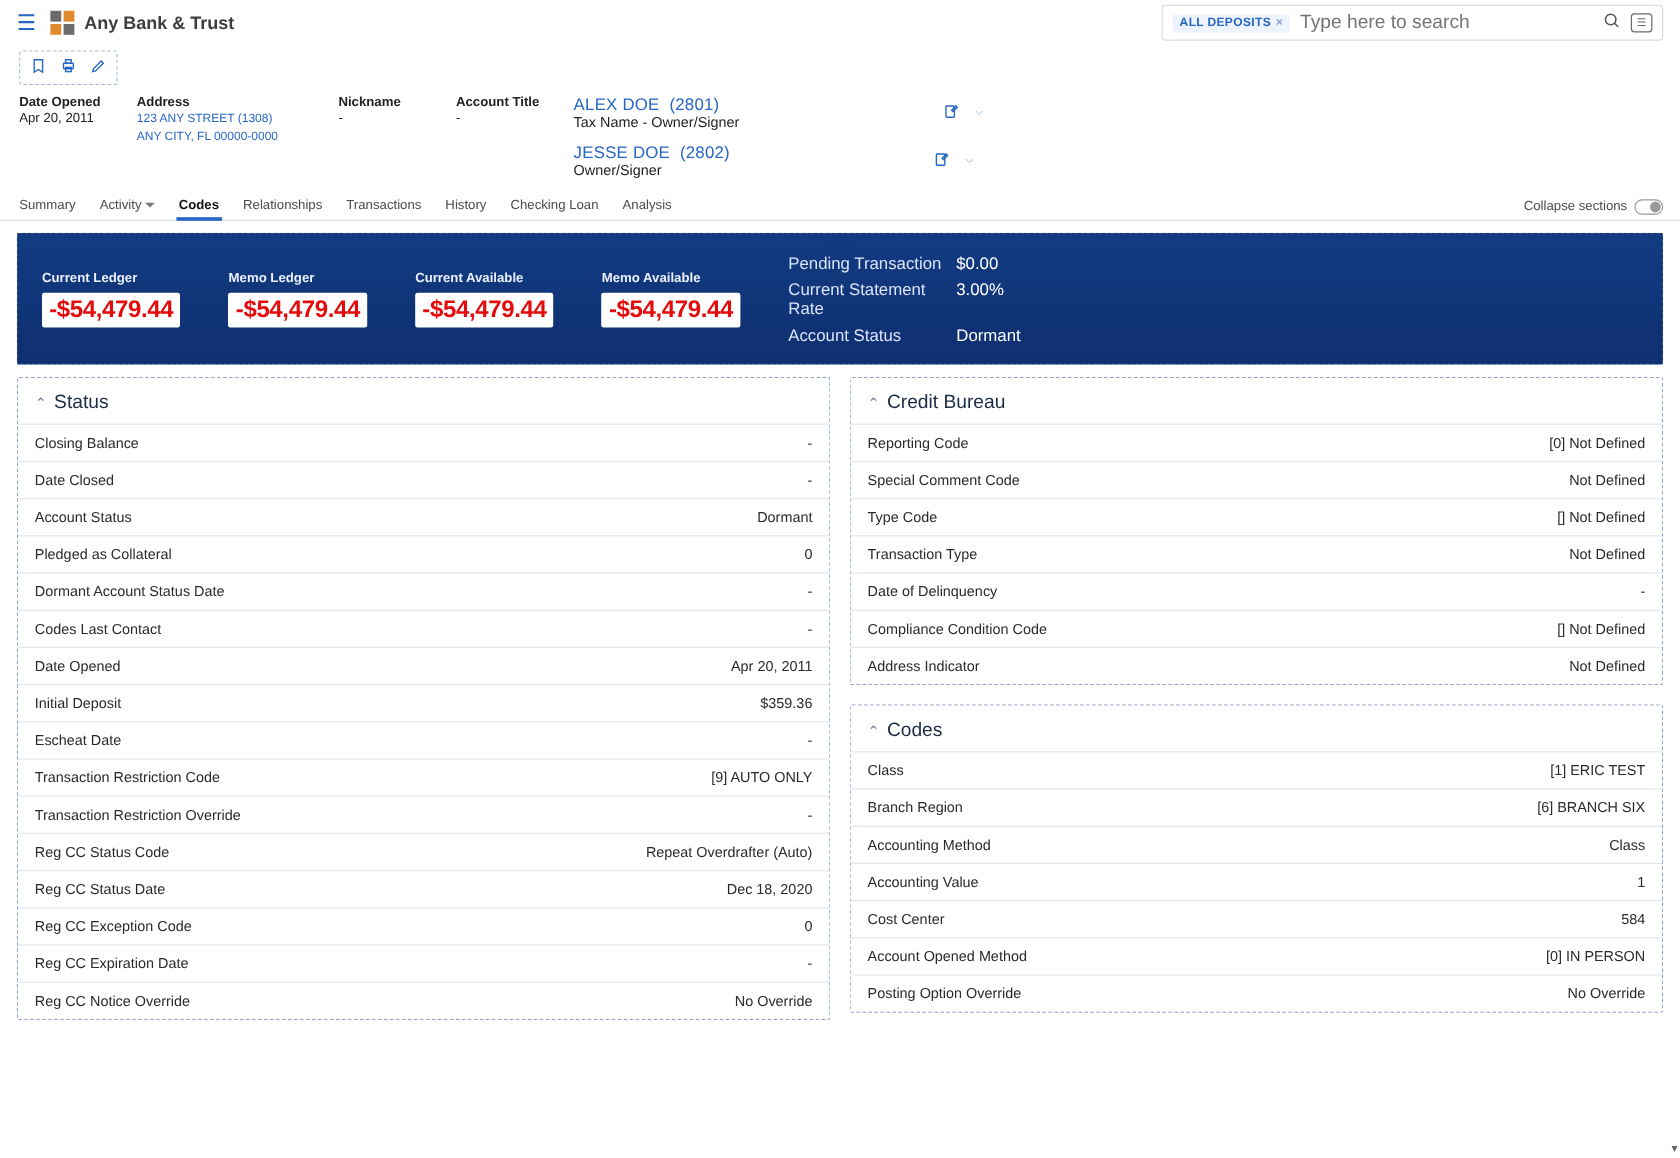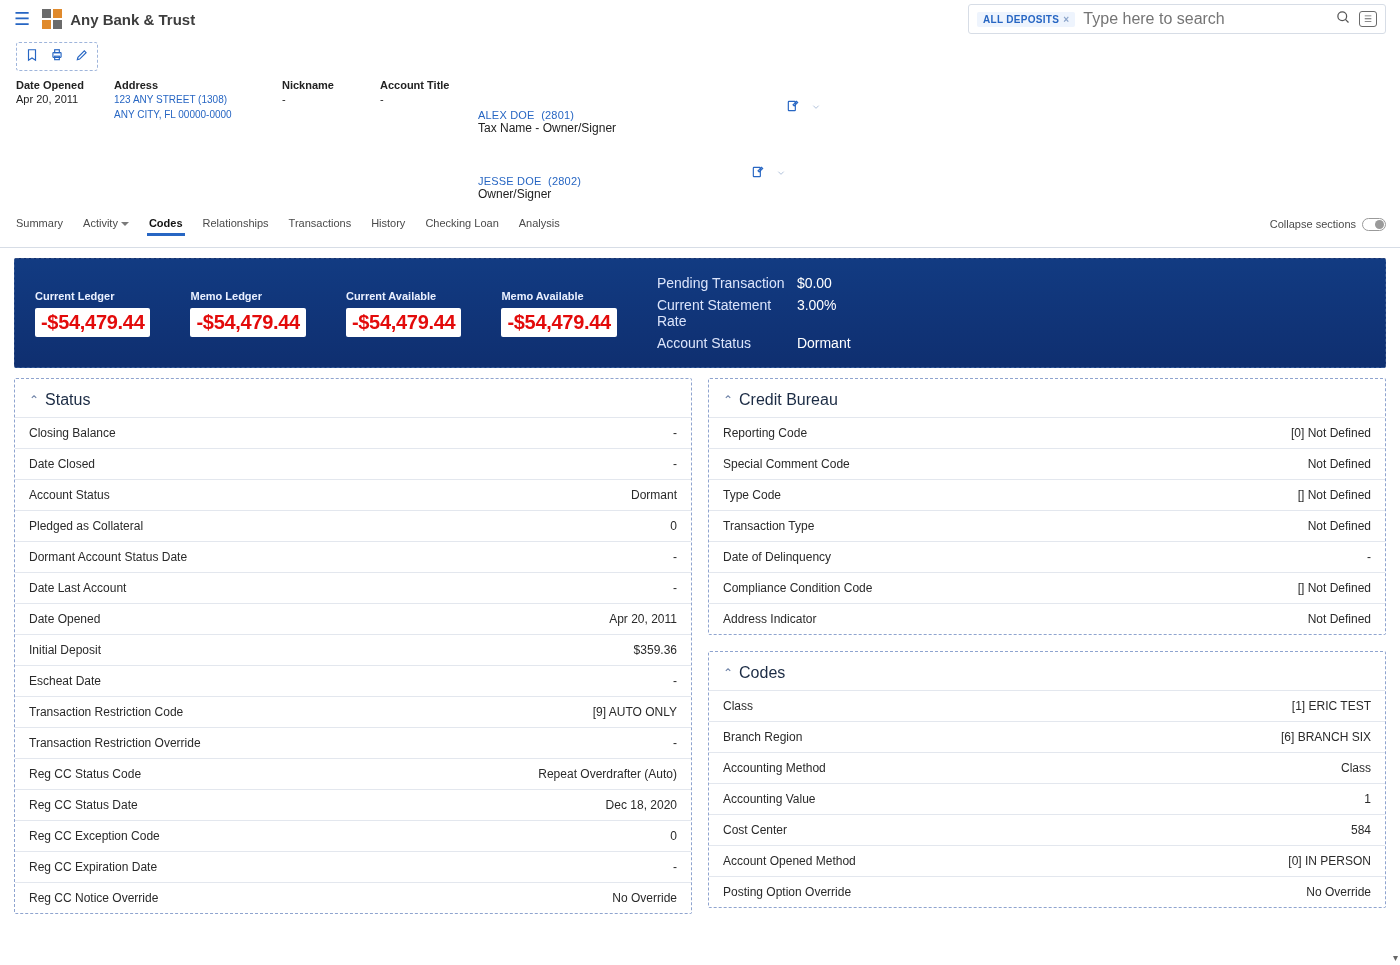--- a/index.html
+++ b/index.html
@@ -81,30 +81,30 @@
     display:flex;align-items:flex-start;gap:28px;
     padding:4px 16px 8px 16px;
   }
   .meta-col{display:flex;flex-direction:column;gap:2px;min-width:70px;}
   .meta-lbl{font-size:11px;font-weight:700;color:#222;}
   .meta-val{font-size:11px;color:#222;}
   .meta-link{font-size:10px;color:var(--link);line-height:1.3;}
   .signer-block{display:flex;flex-direction:column;gap:10px;}
   .signer{display:flex;align-items:center;gap:10px;}
   .signer-text{display:flex;flex-direction:column;}
-  .signer-name{font-size:11px;color:var(--link);letter-spacing:.2px;margin-top:30px;}
+  .signer-name{font-size:14px;color:var(--link);letter-spacing:.2px;}
   .signer-role{font-size:12px;color:#222;}
   .signer-actions{display:flex;align-items:center;gap:10px;color:var(--link);margin-left:160px;}
   .signer-actions .chev{color:#8aa3c9;}
   .edit-icon{font-size:14px;cursor:pointer;}
 
   
   .tabs-row{
     display:flex;align-items:center;gap:16px;
-    padding:4px 14px 12px 14px;
+    padding:4px 14px 0 14px;
     border-bottom:1px solid var(--border);
     font-size:11px;color:#4a4a4a;
   }
   .tab{padding:4px 2px 6px 2px;cursor:pointer;position:relative;}
   .tab.has-caret::after{content:"";display:inline-block;margin-left:3px;border:4px solid transparent;border-top-color:#7a7a7a;vertical-align:middle;transform:translateY(2px);}
   .tab.active{font-weight:700;color:#111;}
   .tab.active::before{content:"";position:absolute;left:0;right:0;bottom:-1px;height:3px;background:var(--link);}
   .tabs-right{margin-left:auto;display:flex;align-items:center;gap:6px;font-size:11px;color:#4a4a4a;}
   .toggle{width:24px;height:13px;border:1px solid #9a9a9a;border-radius:8px;position:relative;background:#fff;}
   .toggle::after{content:"";position:absolute;right:1px;top:1px;width:9px;height:9px;border-radius:50%;background:#9a9a9a;}
@@ -335,21 +335,21 @@
         </div>
         <div class="row">
           <span class="l">Pledged as Collateral</span>
           <span class="v">0</span>
         </div>
         <div class="row">
           <span class="l">Dormant Account Status Date</span>
           <span class="v">-</span>
         </div>
         <div class="row">
-          <span class="l">Date Last Account</span>
+          <span class="l">Codes Last Contact</span>
           <span class="v">-</span>
         </div>
         <div class="row">
           <span class="l">Date Opened</span>
           <span class="v">Apr 20, 2011</span>
         </div>
         <div class="row">
           <span class="l">Initial Deposit</span>
           <span class="v">$359.36</span>
         </div>

